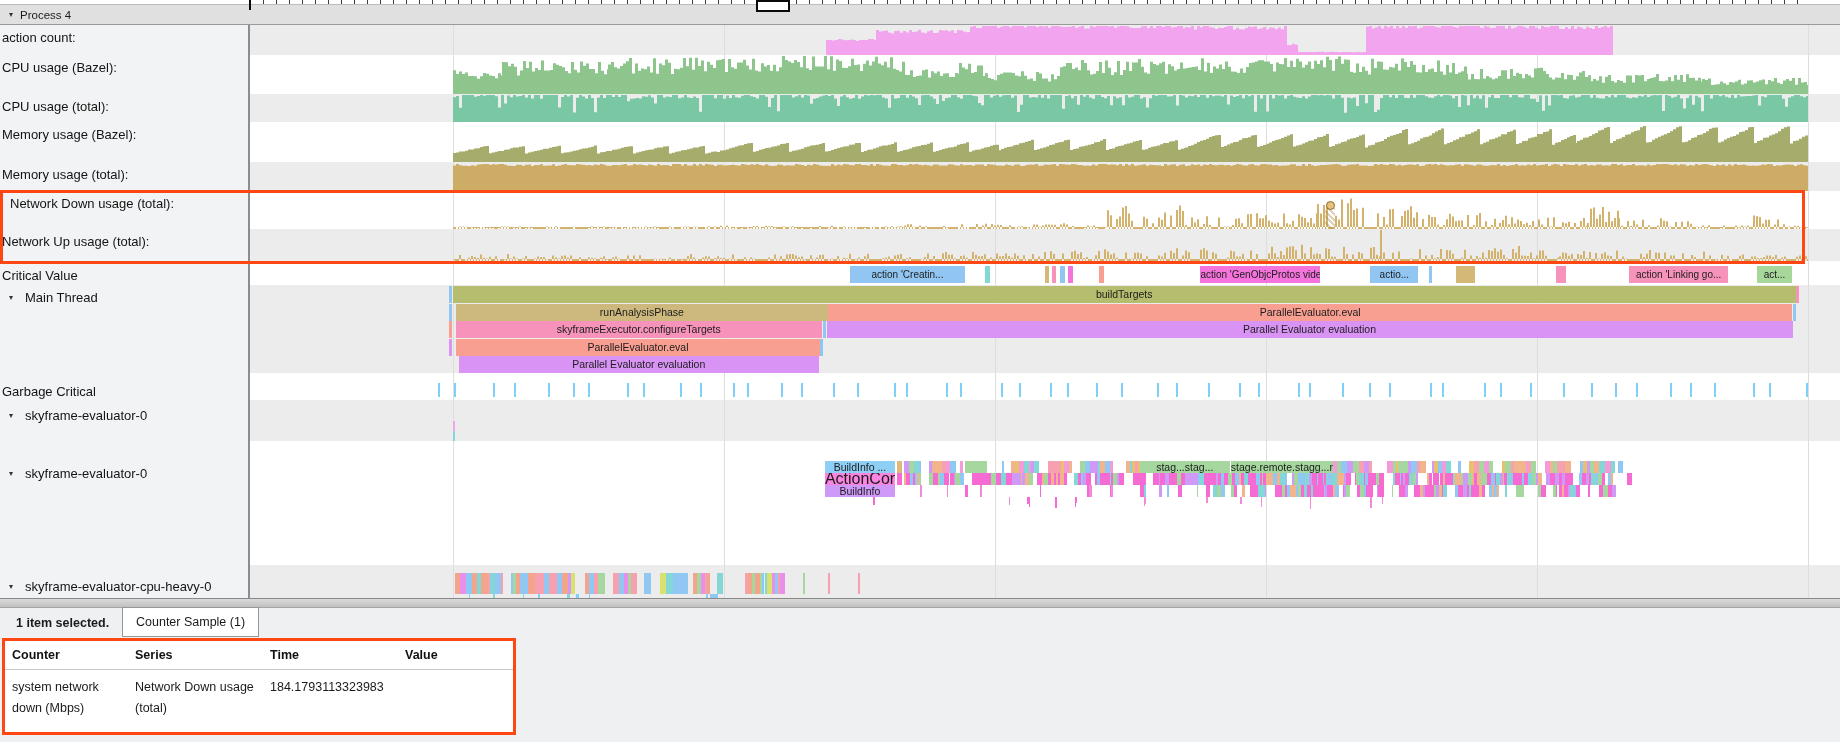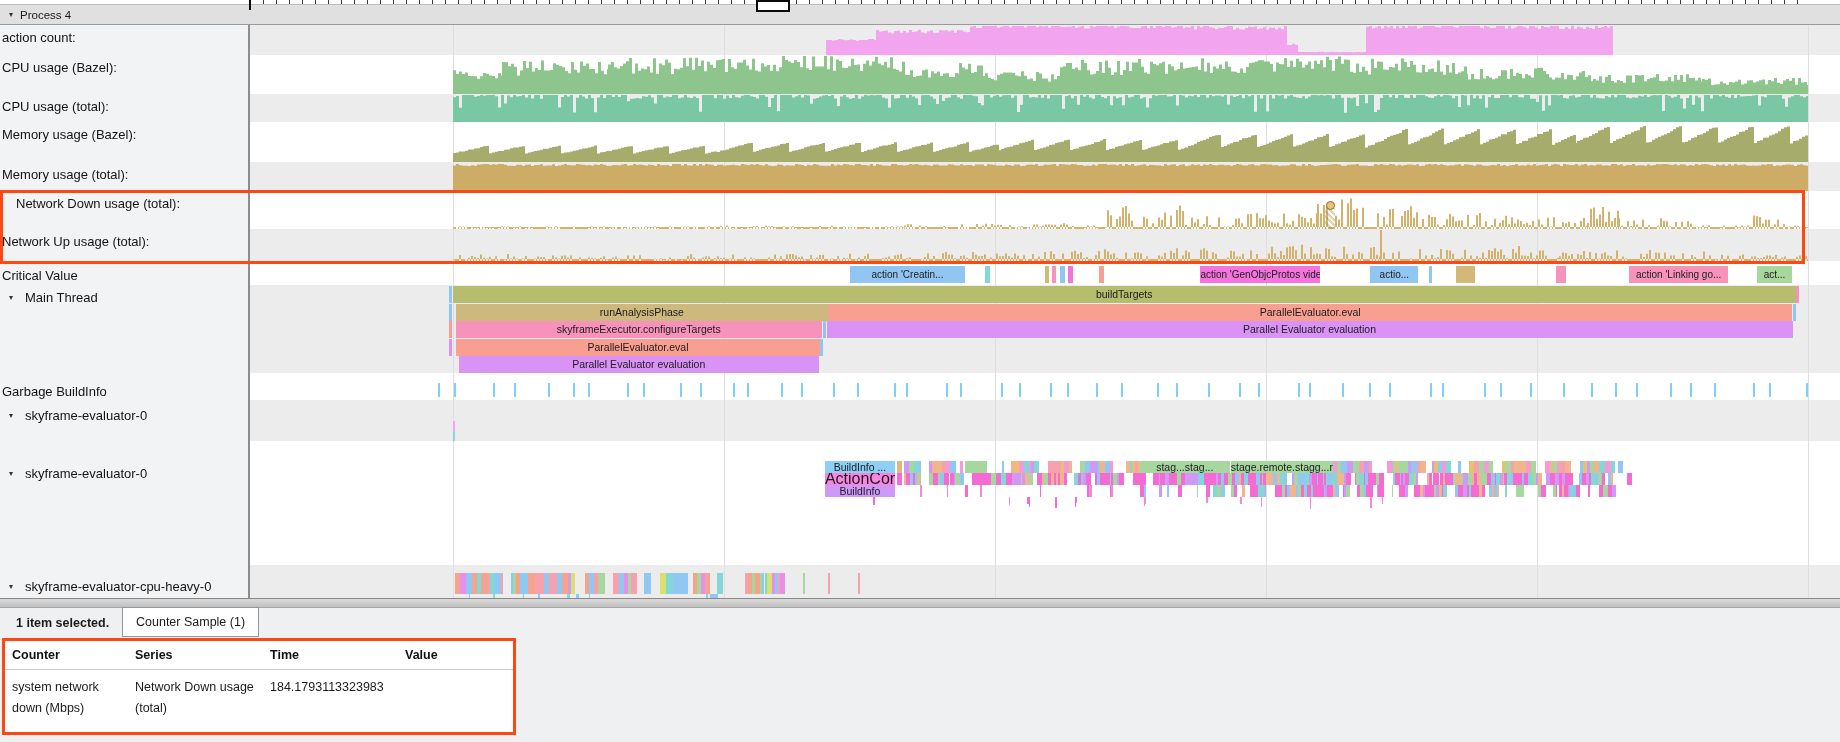--- a/index.html
+++ b/index.html
@@ -63,34 +63,34 @@
       <div class="side-label" style="top: 72px;">
         <span class="side-text" style="margin-left: 2px;">CPU usage (total):</span>
       </div>
       <div class="side-label" style="top: 100px;">
         <span class="side-text" style="margin-left: 2px;">Memory usage (Bazel):</span>
       </div>
       <div class="side-label" style="top: 140px;">
         <span class="side-text" style="margin-left: 2px;">Memory usage (total):</span>
       </div>
       <div class="side-label" style="top: 169px;">
-        <span class="side-text" style="margin-left: 16px;">Network Down usage (total):</span>
+        <span class="side-text" style="margin-left: 10px;">Network Down usage (total):</span>
       </div>
       <div class="side-label" style="top: 207px;">
         <span class="side-text" style="margin-left: 2px;">Network Up usage (total):</span>
       </div>
       <div class="side-label" style="top: 241px;">
         <span class="side-text" style="margin-left: 2px;">Critical Value</span>
       </div>
       <div class="side-label" style="top: 263px;">
         <span class="side-arrow">▾</span>
         <span class="side-text">Main Thread</span>
       </div>
       <div class="side-label" style="top: 357px;">
-        <span class="side-text" style="margin-left: 2px;">Garbage BuildInfo</span>
+        <span class="side-text" style="margin-left: 2px;">Garbage Critical</span>
       </div>
       <div class="side-label" style="top: 381px;">
         <span class="side-arrow">▾</span>
         <span class="side-text">skyframe-evaluator-0</span>
       </div>
       <div class="side-label" style="top: 439px;">
         <span class="side-arrow">▾</span>
         <span class="side-text">skyframe-evaluator-0</span>
       </div>
       <div class="side-label" style="top: 552px;">

